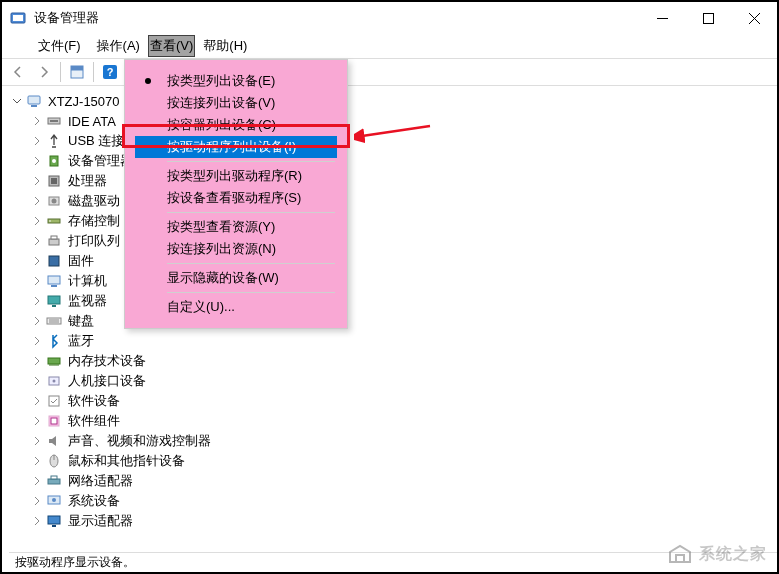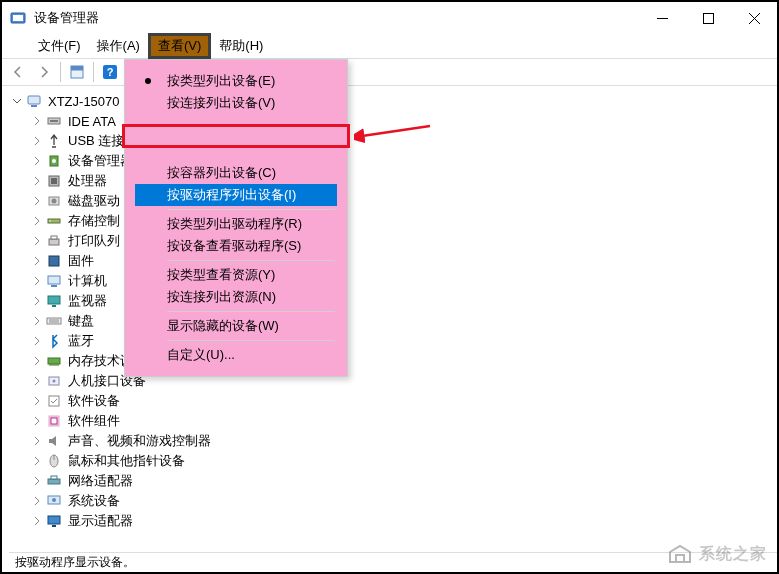--- a/index.html
+++ b/index.html
@@ -9,21 +9,21 @@
   .titlebar { height: 32px; display: flex; align-items: center; padding: 0 8px; }
   .titlebar .app-icon { width: 16px; height: 16px; margin-right: 8px; }
   .titlebar .title { flex: 1; font-size: 13px; }
   .win-controls { display: flex; position: absolute; right: 0; top: 0; height: 32px; }
   .win-btn { width: 46px; height: 32px; display: flex; align-items: center; justify-content: center; }
   .win-btn svg { width: 11px; height: 11px; }
 
   
   .menubar { height: 24px; display: flex; align-items: center; padding: 0 4px; margin-left: 24px; }
   .menu-item { padding: 2px 8px; font-size: 13px; cursor: default; }
-  .menu-item.active { background: #a16207; border: 3px solid #404040; padding: 1px 7px; }
+  .menu-item.active { background: #a3a3a3; border: 1px solid #404040; padding: 1px 1px; }
 
   
   .toolbar { height: 28px; display: flex; align-items: center; border-top: 1px solid #ddd; border-bottom: 1px solid #ddd; padding: 0 4px; gap: 2px; }
   .tool-btn { width: 24px; height: 24px; display: flex; align-items: center; justify-content: center; }
   .tool-sep { width: 1px; height: 20px; background: #ccc; margin: 0 2px; }
 
   
   .dropdown { position: absolute; top: 57px; left: 122px; width: 224px; background: #f9a8d4; border: 1px solid #ccc; box-shadow: 3px 3px 6px rgba(0,0,0,0.18); z-index: 10; padding: 10px; }
   .dd-item { height: 22px; display: flex; align-items: center; padding-left: 32px; font-size: 13px; }
   .dd-item.highlight { background: #0078d7; color: #fff; }
@@ -430,21 +430,21 @@
 
 <div class="dropdown">
   <div id="dd-items">
       <div class="dd-item" style="position: relative;">
         <span class="dd-bullet"></span>
         <span>按类型列出设备(E)</span>
       </div>
       <div class="dd-item" style="position: relative;">
         <span>按连接列出设备(V)</span>
       </div>
-      <div class="dd-item" style="position: relative; margin-top: 48px;">
+      <div class="dd-item" style="position: relative;">
         <span>按容器列出设备(C)</span>
       </div>
       <div class="dd-item highlight" style="position: relative;">
         <span>按驱动程序列出设备(I)</span>
       </div>
       <div class="dd-sep"></div>
       <div class="dd-item" style="position: relative;">
         <span>按类型列出驱动程序(R)</span>
       </div>
       <div class="dd-item" style="position: relative;">

